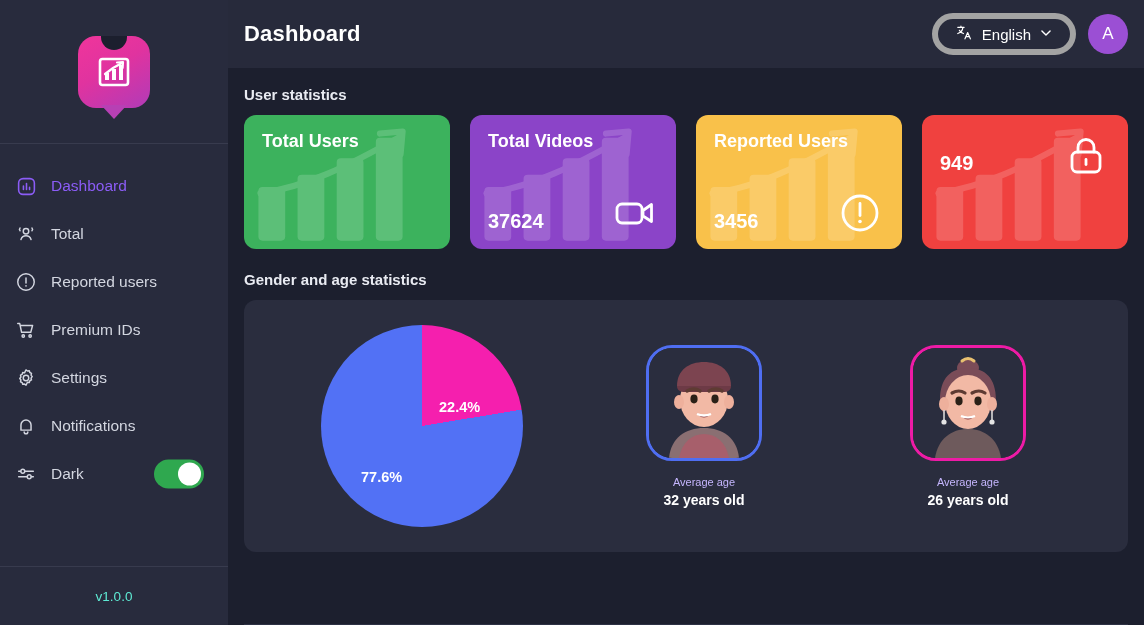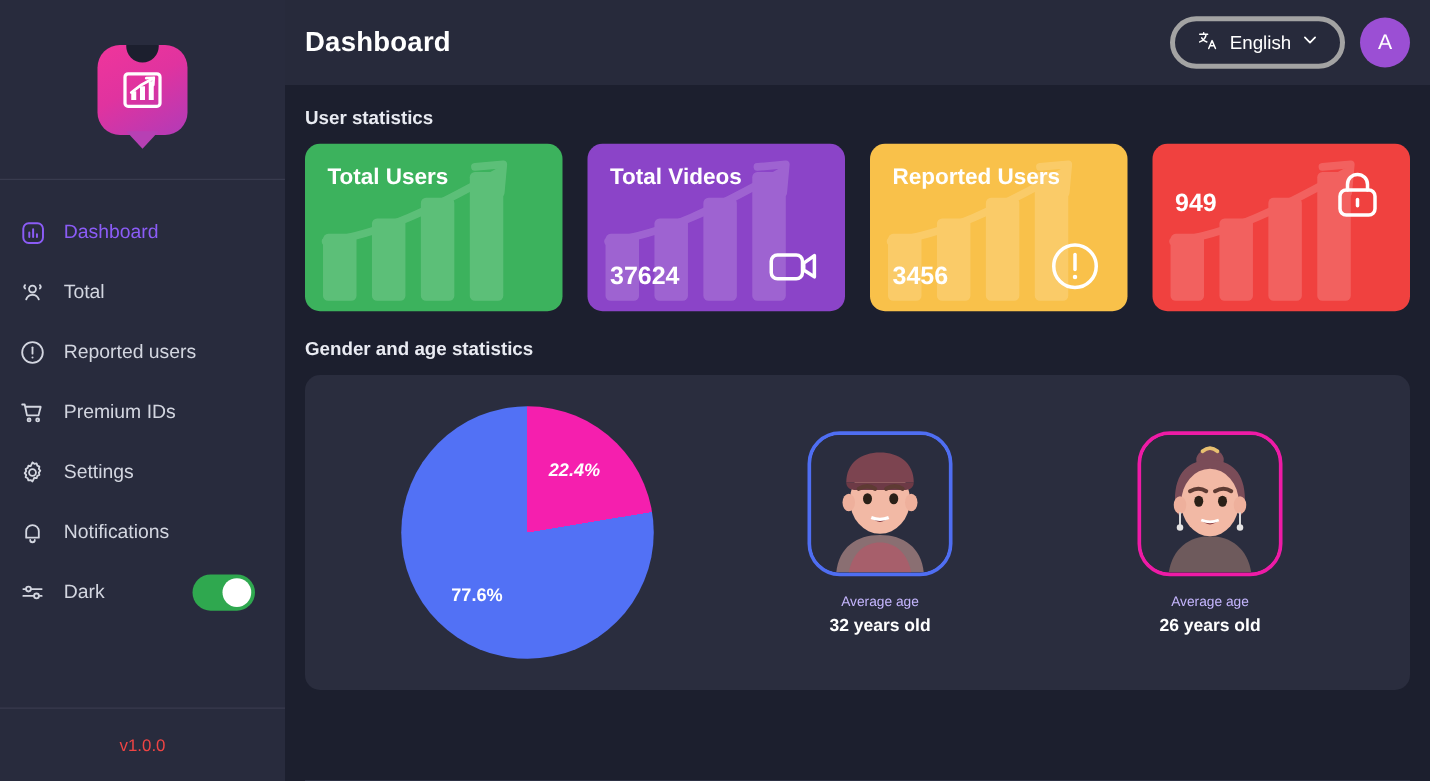--- a/index.html
+++ b/index.html
@@ -75,37 +75,37 @@
   }
   .toggle .knob {
     position: absolute; right: 3px; top: 3px;
     width: 23px; height: 23px; border-radius: 50%;
     background: #fff;
   }
   .sb-bottom-div { height: 1px; background: #383b4e; }
   .version {
     height: 58px;
     display: flex; align-items: center; justify-content: center;
-    color: #ef4444; font-size: 13.5px;
+    color: #5eead4; font-size: 13.5px;
   }
 
   
   .main { flex: 1; height: 625px; display: flex; flex-direction: column; background: #1c1f2e; min-width: 0; }
   .topbar {
     height: 68px; flex-shrink: 0;
     background: #272a3b;
     display: flex; align-items: center;
     padding: 0 16px 0 16px;
   }
   .page-title { color: #fff; font-size: 22px; font-weight: bold; letter-spacing: .2px; }
   .topbar-right { margin-left: auto; display: flex; align-items: center; gap: 12px; }
   .lang-pill {
     display: flex; align-items: center; gap: 8px;
     height: 42px; padding: 0 17px;
-    border: 4px solid #a3a3a3; border-radius: 21px;
+    border: 6px solid #a3a3a3; border-radius: 21px;
     color: #fff; font-size: 15px; cursor: pointer;
   }
   .avatar {
     width: 40px; height: 40px; border-radius: 50%;
     background: #9b4fd4; color: #fff;
     display: flex; align-items: center; justify-content: center;
     font-size: 17px; cursor: pointer;
   }
 
   .content { flex: 1; padding: 18px 16px 0 16px; overflow: hidden; position: relative; }
@@ -128,21 +128,21 @@
   
   .gender-card {
     background: #2a2d3e; border-radius: 12px;
     height: 252px; margin-top: 2px;
     display: flex; align-items: center;
     padding: 0 28px;
   }
   .pie-col { width: 300px; display: flex; align-items: center; justify-content: center; flex-shrink: 0; }
   .pie { width: 202px; height: 202px; border-radius: 50%; position: relative; }
   .pie-lbl { position: absolute; color: #fff; font-size: 14.5px; font-weight: bold; }
-  .pie-lbl.a { top: 44px; left: 118px; font-style: italic; }
+  .pie-lbl.a { top: 74px; left: 118px; }
   .pie-lbl.b { top: 125px; left: 40px; margin-top: 19px; }
   .avatar-col { flex: 1; display: flex; flex-direction: column; align-items: center; }
   .avatar-frame {
     width: 116px; height: 116px; border-radius: 26px;
     border: 3px solid #4f6ef2;
     overflow: hidden; position: relative;
     background: #2a2d3e;
   }
   .avatar-frame.female { border-color: #ee1ba6; }
   .avatar-cap { color: #c4b5fd; font-size: 11px; margin-top: 15px; }

